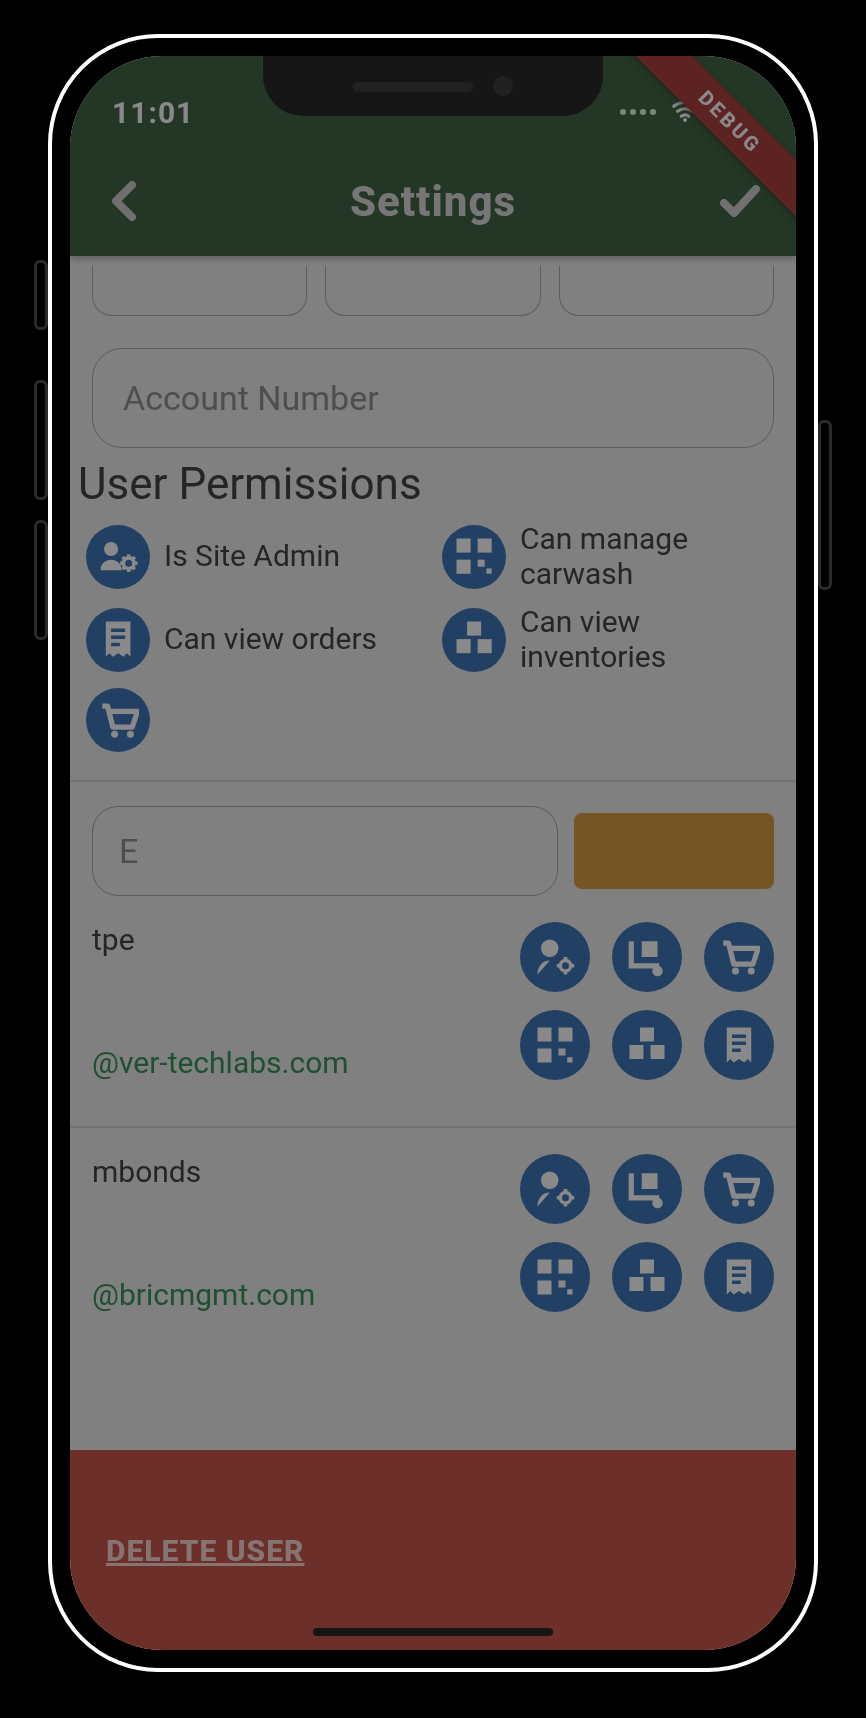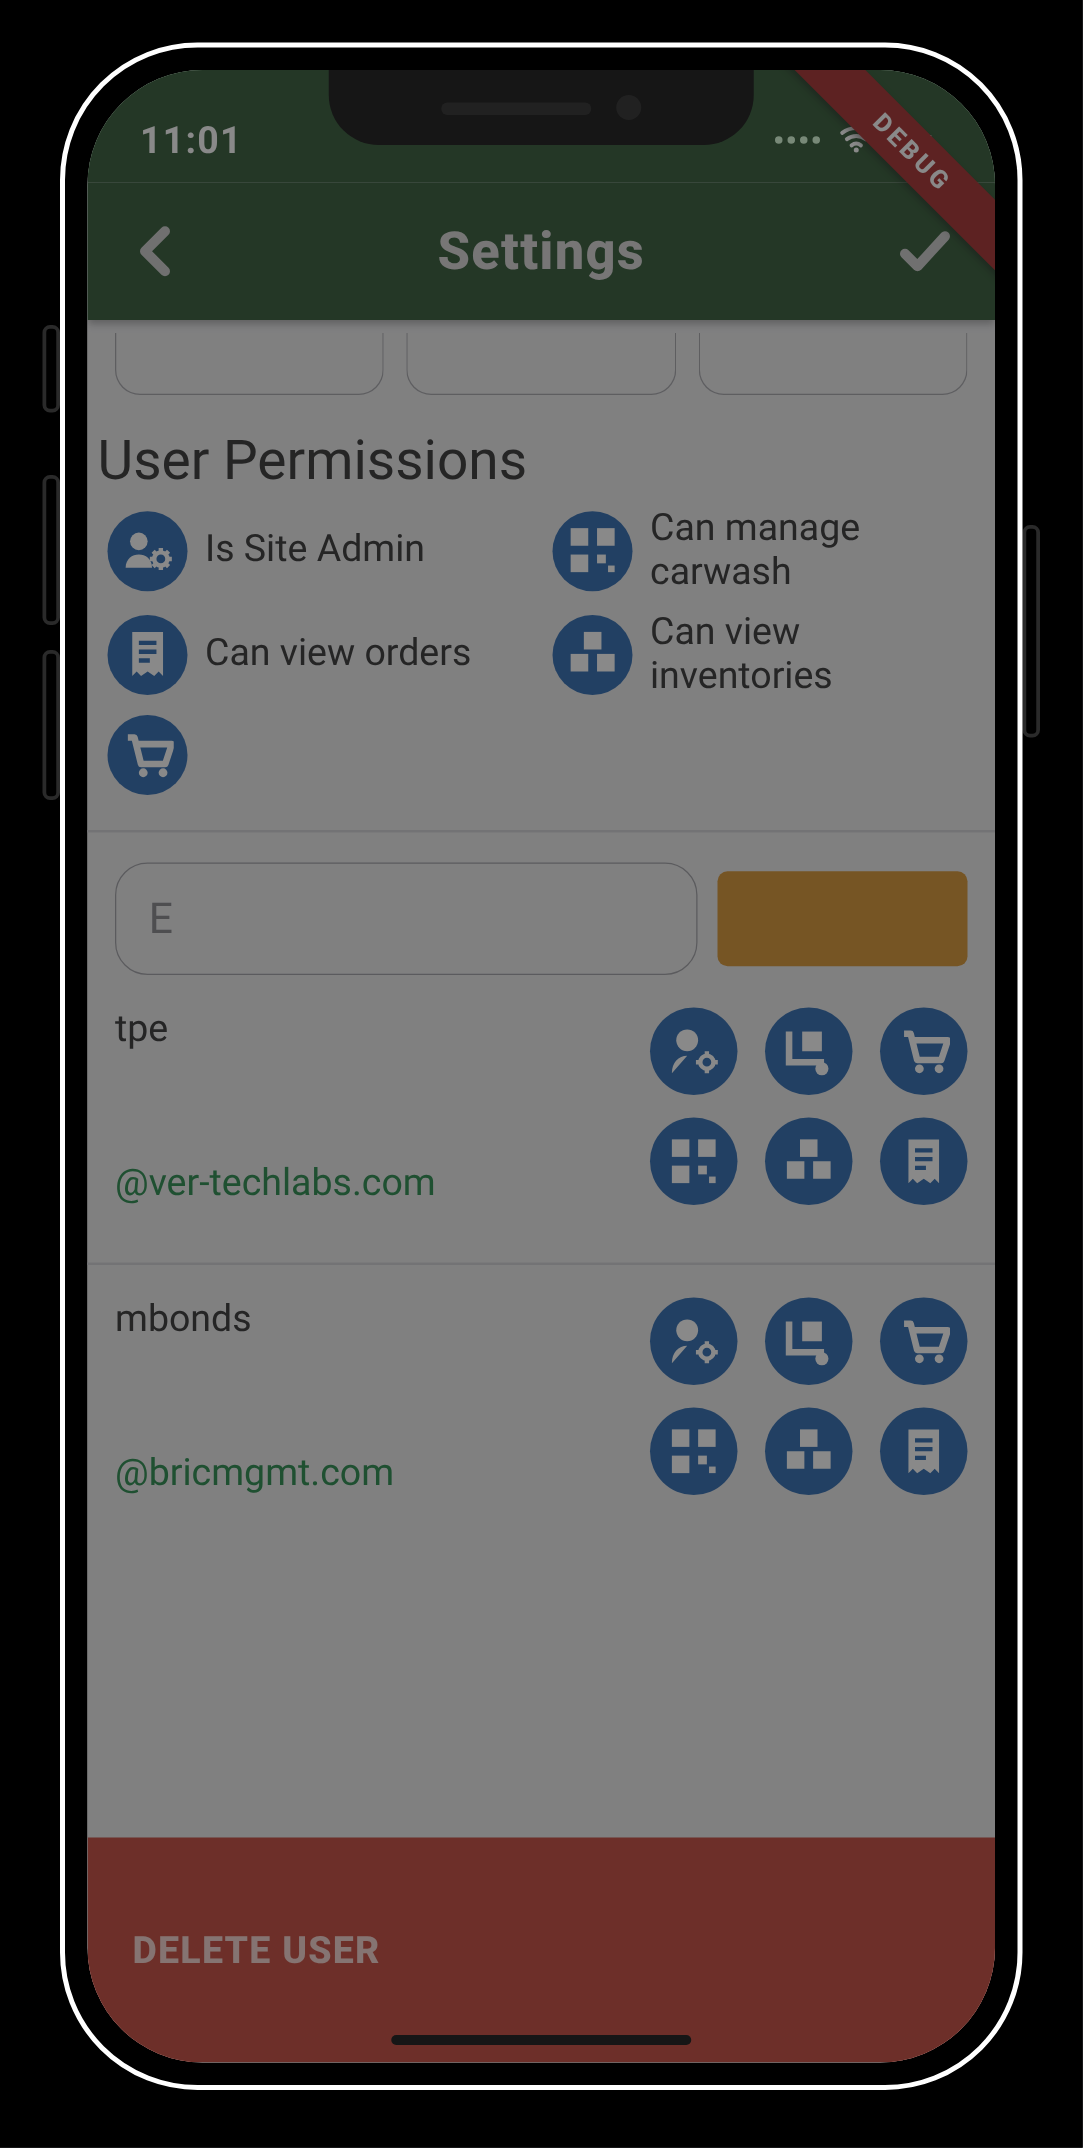--- a/index.html
+++ b/index.html
@@ -76,41 +76,41 @@
   .nav-btn svg{width:100%;height:100%;}
   
   .body{position:absolute;top:200px;left:0;right:0;bottom:0;overflow:hidden;}
   .segment-row{display:flex;gap:18px;padding:10px 22px 0;}
   .seg{flex:1;height:50px;border:1px solid #a0a0a5;border-bottom-left-radius:20px;border-bottom-right-radius:20px;border-top:none;background:transparent;}
   .field{
     margin:32px 22px 0;border:1px solid #9a9a9f;border-radius:30px;
     height:100px;display:flex;align-items:center;padding:0 30px;
     color:#7d7d82;font-size:34px;background:transparent;
   }
-  .section-title{font-size:44px;color:#222;margin:26px 0 12px 4px;padding:0 4px;}
+  .section-title{font-size:44px;color:#222;margin:10px 0 12px 4px;padding:0 4px;}
   .perm-grid{display:grid;grid-template-columns:1fr 1fr;gap:14px 18px;padding:0 16px;}
   .perm{display:flex;align-items:center;gap:14px;}
   .perm .circ{flex:0 0 64px;width:64px;height:64px;border-radius:50%;background:var(--accent);display:flex;align-items:center;justify-content:center;color:#fff;}
   .perm .circ svg{width:66%;height:66%;}
   .perm .lbl{font-size:30px;color:#222;line-height:1.15;}
   .divider{height:2px;background:var(--divider);margin:28px 0 0;}
   .add-row{display:flex;gap:16px;padding:24px 22px 0;align-items:center;}
   .email-input{flex:1;border:1px solid #9a9a9f;border-radius:26px;height:90px;display:flex;align-items:center;padding:0 26px;color:#7d7d82;font-size:34px;position:relative;overflow:hidden;}
   .add-btn{width:200px;height:76px;background:var(--orange);border-radius:8px;}
   .user{display:flex;gap:16px;padding:26px 22px 18px;}
   .user .info{flex:1;display:flex;flex-direction:column;justify-content:space-between;}
   .user .email{font-size:30px;color:#222;word-break:break-all;line-height:1.2;}
   .user .line2{font-size:30px;color:#15803d;}
   .icon-grid{display:grid;grid-template-columns:repeat(3,70px);gap:18px 22px;}
   .icon-grid .circ{width:70px;height:70px;border-radius:50%;background:var(--accent);display:flex;align-items:center;justify-content:center;color:#fff;}
   .icon-grid .circ svg{width:60%;height:60%;}
   .delete-bar{
-    position:absolute;left:0;right:0;bottom:0;height:180px;background:var(--danger);
+    position:absolute;left:0;right:0;bottom:0;height:200px;background:var(--danger);
     display:flex;align-items:center;padding:0 36px;
-    color:#f6d1cc;font-size:30px;font-weight:800;letter-spacing:1px;
+    color:#f6d1cc;font-size:30px;font-weight:800;letter-spacing:1px;text-decoration:underline;
   }
   
   .scrim{
     position:absolute;top:0;left:0;right:0;bottom:0;
     background:rgba(40,40,40,0.55);z-index:70;
   }
   .dialog{
     position:absolute;z-index:80;
     top:562px;left:88px;width:560px;
     background:#fff;border-radius:8px;
@@ -242,20 +242,23 @@
       </div>
 
       <div class="body">
 
         <div class="segment-row">
           <div class="seg"></div>
           <div class="seg"></div>
           <div class="seg"></div>
         </div>
 
+        <div class="field">
+          <span>Account Number</span>
+        </div>
 
         <div class="section-title">User Permissions</div>
 
         <div class="perm-grid">
           <div class="perm">
             <span class="circ">
                 <svg viewBox="0 0 24 24">
                   <use href="#ic-users-gear"></use>
                 </svg>
               </span>

